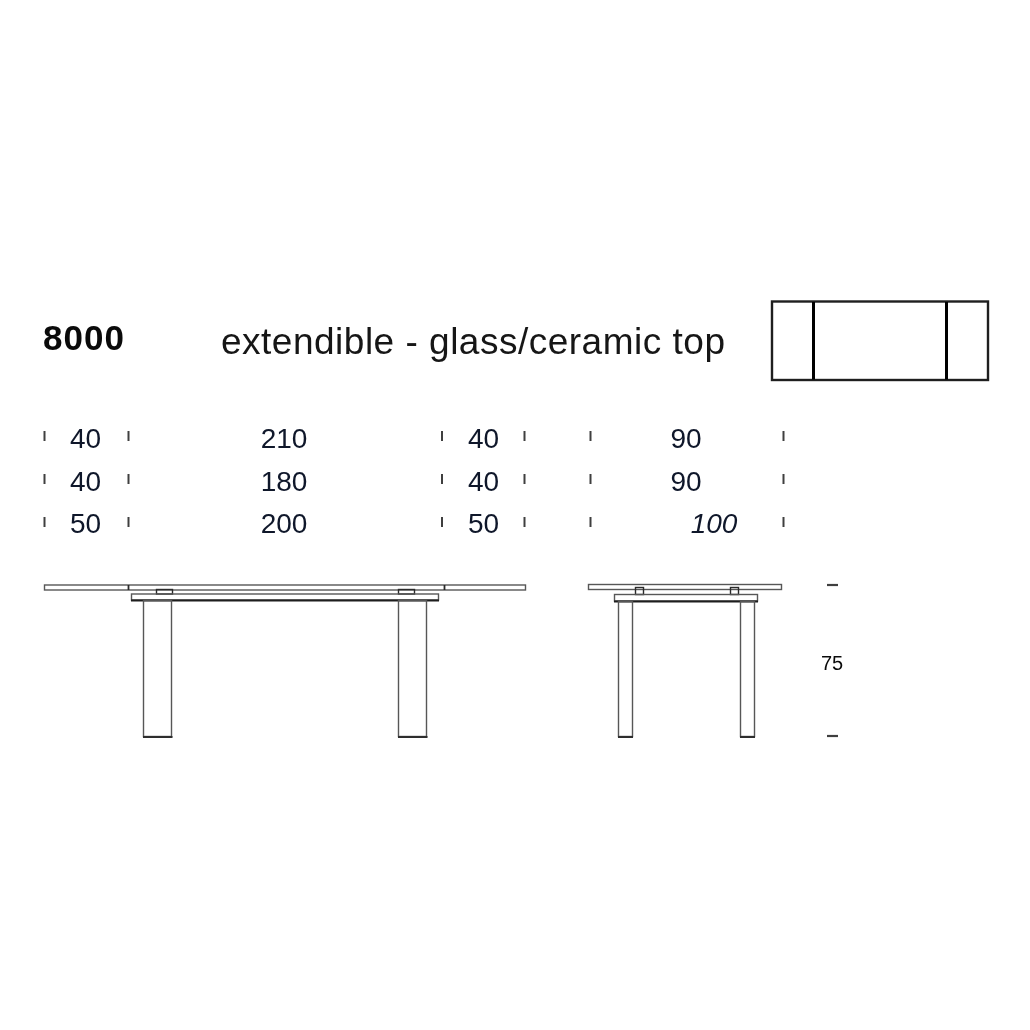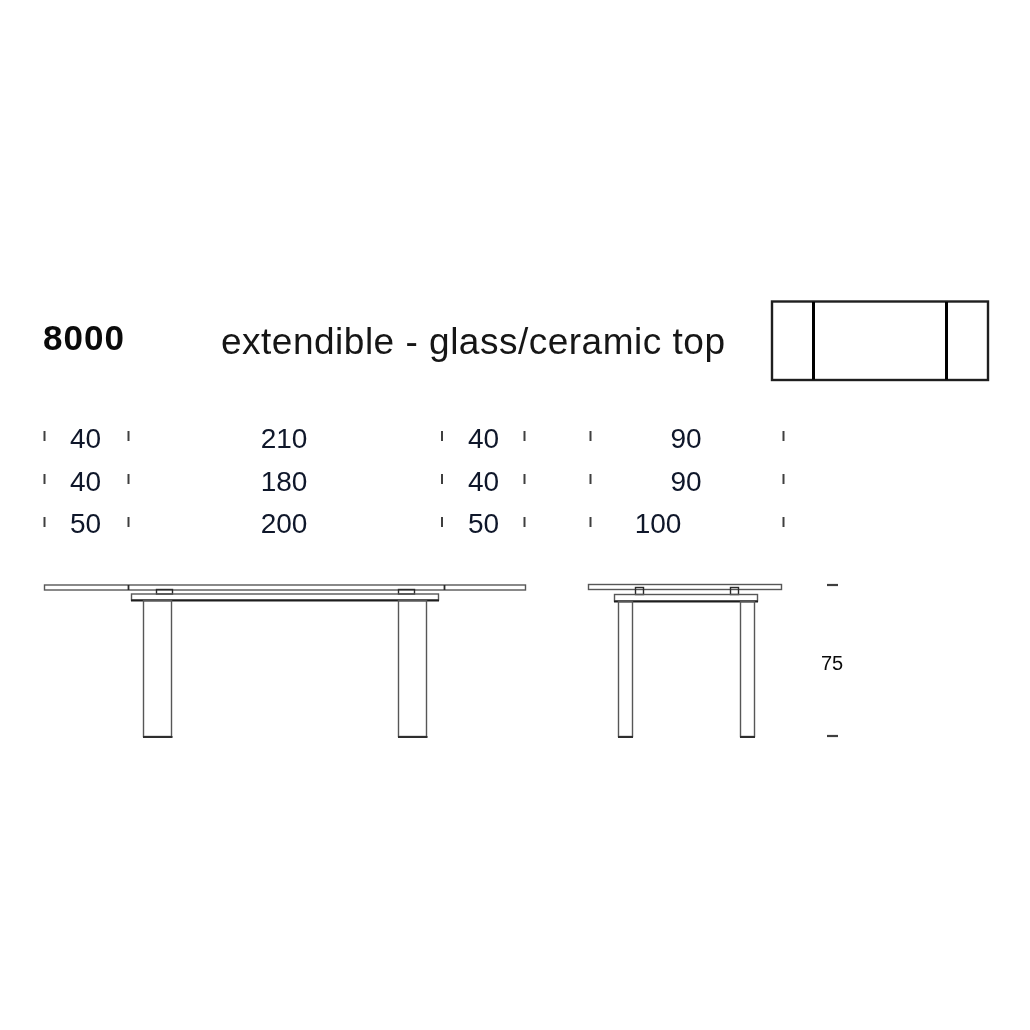--- a/index.html
+++ b/index.html
@@ -146,17 +146,17 @@
   <span class="dim" style="left:686px;  top:439px;">90</span>
 
   <span class="dim" style="left:85.5px; top:482px;">40</span>
   <span class="dim" style="left:284px;  top:482px;">180</span>
   <span class="dim" style="left:483.5px;top:482px;">40</span>
   <span class="dim" style="left:686px;  top:482px;">90</span>
 
   <span class="dim" style="left:85.5px; top:524px;">50</span>
   <span class="dim" style="left:284px;  top:524px;">200</span>
   <span class="dim" style="left:483.5px;top:524px;">50</span>
-  <span class="dim" style="left:658px;  top:524px;">100</span>
+  <span class="dim" style="left:714px;  top:524px;font-style:italic;">100</span>
 
   <span class="height-label" style="left:832px; top:663px;">75</span>
 
 </div>
 
 </body></html>

